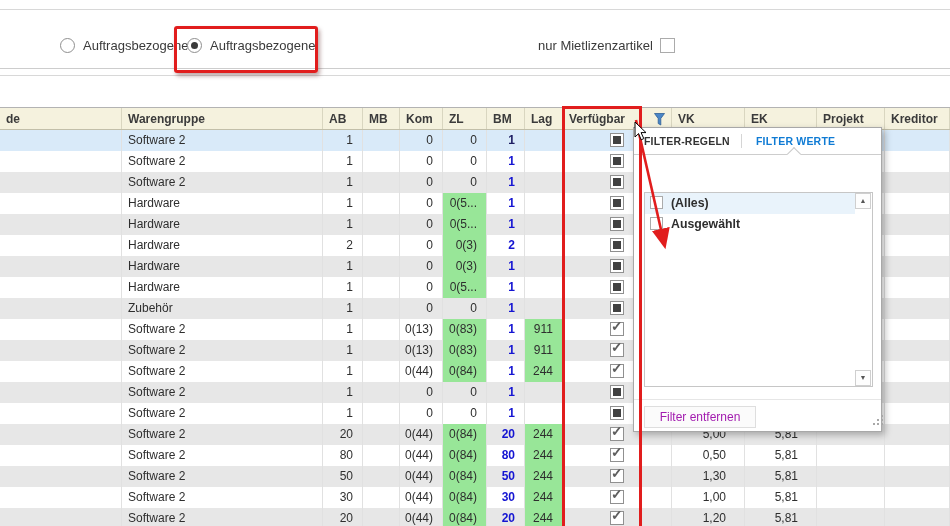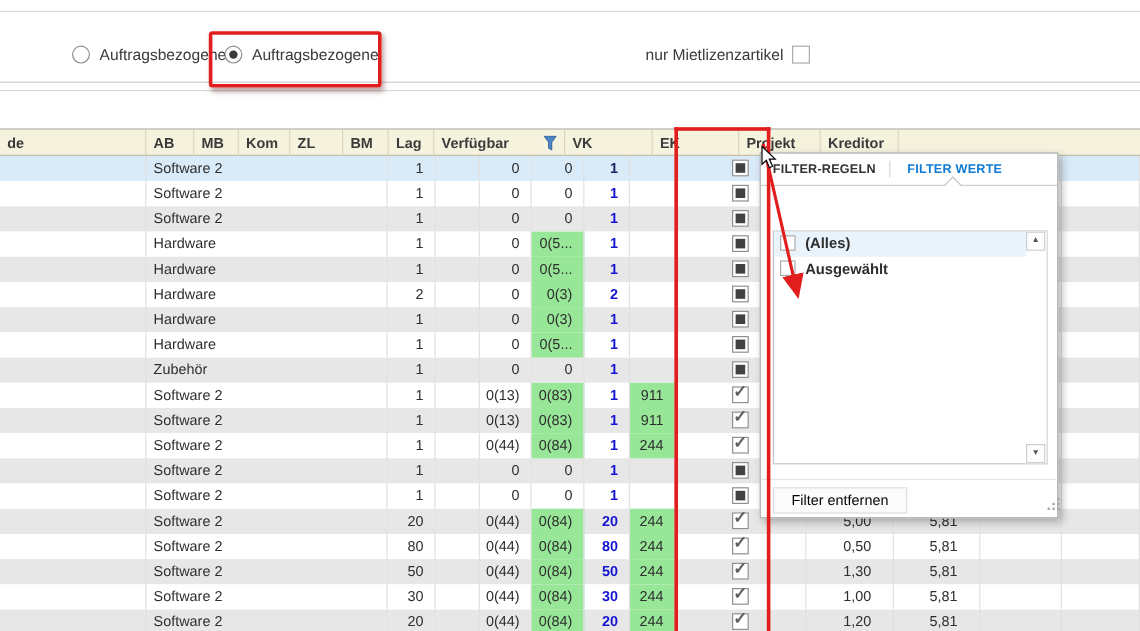--- a/index.html
+++ b/index.html
@@ -54,21 +54,21 @@
   .flist{position:absolute;left:10px;top:64px;width:229px;height:195px;border:1px solid #c6c6c6;box-sizing:border-box;background:#fff;}
   .fitem{position:relative;height:21px;}
   .fitem.hl{background:#e9f3fb;}
   .fitem .cbox{position:absolute;left:5px;top:3px;width:13px;height:13px;}
   .fitem .lbl{position:absolute;left:26px;top:3px;font-weight:bold;color:#2e2e2e;font-size:12.3px;}
   .fscroll{position:absolute;right:0;top:0;bottom:0;width:17px;background:#fff;}
   .sbtn{position:absolute;left:0;width:16px;height:16px;border:1px solid #cfcfcf;background:#fdfdfd;box-sizing:border-box;text-align:center;font-size:7px;color:#555;line-height:14px;}
   .sbtn.up{top:0;}
   .sbtn.dn{bottom:0;}
   .fbottom{position:absolute;left:0;right:0;top:271px;bottom:0;border-top:1px solid #e6e6e6;}
-  .fbtn{position:absolute;left:10px;top:6px;width:112px;height:22px;border:1px solid #dedede;background:#fbfbfb;color:#000000;
+  .fbtn{position:absolute;left:10px;top:6px;width:112px;height:22px;border:1px solid #dedede;background:#fbfbfb;color:#a21caf;
         font-size:12px;text-align:center;line-height:20px;box-sizing:border-box;}
   .grip{position:absolute;right:6px;bottom:6px;width:2px;height:2px;background:#a8a8a8;
         box-shadow:4px 0 #a8a8a8,8px 0 #a8a8a8,4px -4px #a8a8a8,8px -4px #a8a8a8,8px -8px #a8a8a8;}
 
   
   .anno-radio{position:absolute;left:174px;top:26px;width:138px;height:41px;border:3px solid #e11d1d;border-radius:3px;
               box-shadow:2px 3px 4px rgba(110,60,60,.45);z-index:30;pointer-events:none;}
   .anno-col{position:absolute;left:562px;top:106px;width:80px;height:420px;border:3px solid #e11d1d;border-bottom:none;
             box-sizing:border-box;z-index:30;pointer-events:none;}
   .anno-svg{position:absolute;left:0;top:0;z-index:31;pointer-events:none;}
@@ -91,20 +91,21 @@
     <div class="mietl">
       <span>nur Mietlizenzartikel</span>
       <span class="cbox"></span>
     </div>
   </div>
   <div class="hline" style="top:75px;"></div>
 
   <div class="tbl">
     <div class="thead" id="thead">
         <div class="th" style="width: 122px;">de</div>
+        <div class="th" style="width: 201px;">Warengruppe</div>
         <div class="th" style="width: 40px;">AB</div>
         <div class="th" style="width: 37px;">MB</div>
         <div class="th" style="width: 43px;">Kom</div>
         <div class="th" style="width: 44px;">ZL</div>
         <div class="th" style="width: 38px;">BM</div>
         <div class="th" style="width: 38px;">Lag</div>
         <div class="th" style="width: 109px;">Verfügbar<svg width="11" height="13" class="funnel">
             <path d="M0.5,0.5 L10.5,0.5 L6.8,5.5 L6.8,12 L4.2,10.5 L4.2,5.5 Z" fill="#4a86c8" stroke="#2f5f96" stroke-width="0.8"></path>
           </svg></div>
         <div class="th" style="width: 73px;">VK</div>

